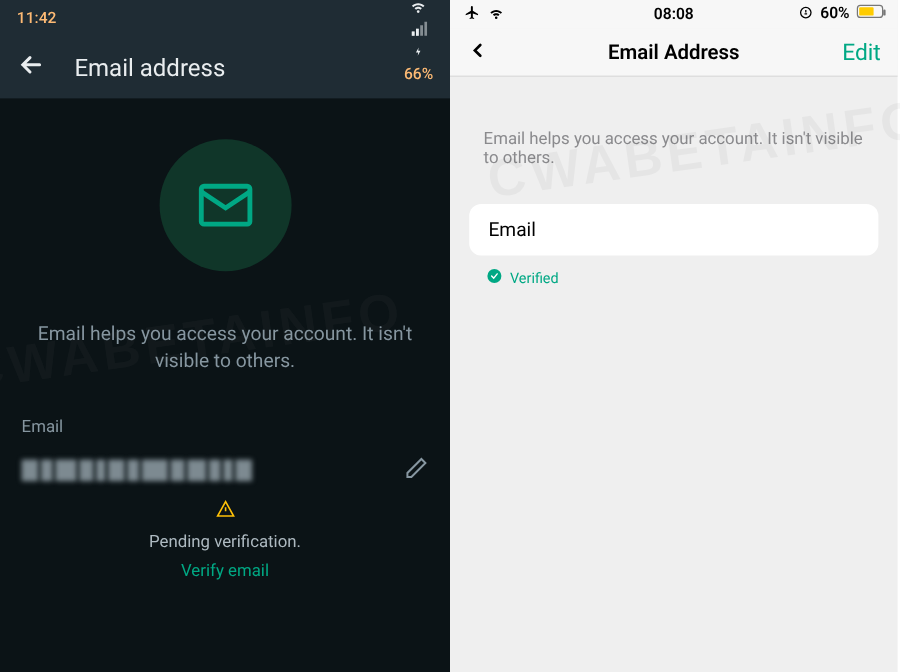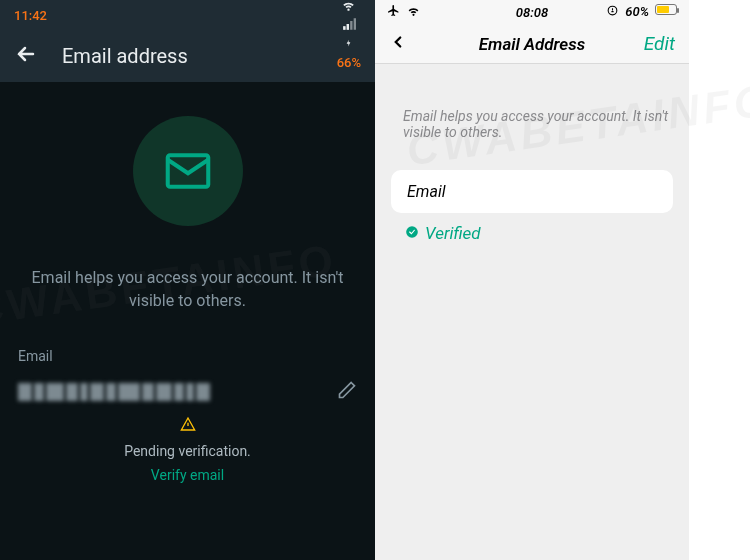--- a/index.html
+++ b/index.html
@@ -20,21 +20,21 @@
     }
     .left .statusbar {
       height: 30px;
       background: #1f2c34;
       display: flex;
       align-items: center;
       justify-content: space-between;
       padding: 0 14px;
       font-size: 13px;
       font-weight: 500;
-      color: #f97316;
+      color: #fdba74;
     }
     .left .status-icons { display: flex; align-items: center; gap: 5px; flex-direction: column; }
     .left .status-icons span { display: inline-flex; align-items: center; }
     .left .header {
       height: 52px;
       background: #1f2c34;
       display: flex;
       align-items: center;
       padding: 0 14px;
       gap: 24px;
@@ -94,26 +94,25 @@
       align-items: center;
       gap: 8px;
       font-size: 14px;
       flex-direction: column;
     }
     .left .pending-text { color: #aebac1; }
     .left .verify-link { color: #00a884; }
 
     
     .right {
-      width: 314px;
+      width: 373px;
       height: 560px;
       background: #efefef;
       color: #000;
       position: relative;
-      font-style: italic;
     }
     .right .statusbar {
       height: 24px;
       background: #f7f7f7;
       display: flex;
       align-items: center;
       justify-content: space-between;
       padding: 0 12px;
       font-size: 13px;
       font-weight: 600;
@@ -153,21 +152,21 @@
       padding: 12px 16px;
       font-size: 16px;
       color: #000;
     }
     .right .verified-row {
       display: flex;
       align-items: center;
       gap: 6px;
       margin: 10px 0 0 14px;
       color: #00a884;
-      font-size: 17px;
+      font-size: 12px;
     }
     .battery-pill {
       width: 22px; height: 11px; border: 1px solid #777; border-radius: 3px; position: relative; display:inline-block;
     }
     .battery-pill::after { content:''; position:absolute; right:-3px; top:3px; width:2px; height:5px; background:#777; border-radius:1px;}
     .battery-fill { position:absolute; left:1px; top:1px; bottom:1px; border-radius:1px;}
     .watermark {
       position: absolute;
       font-size: 44px;
       font-weight: 800;

